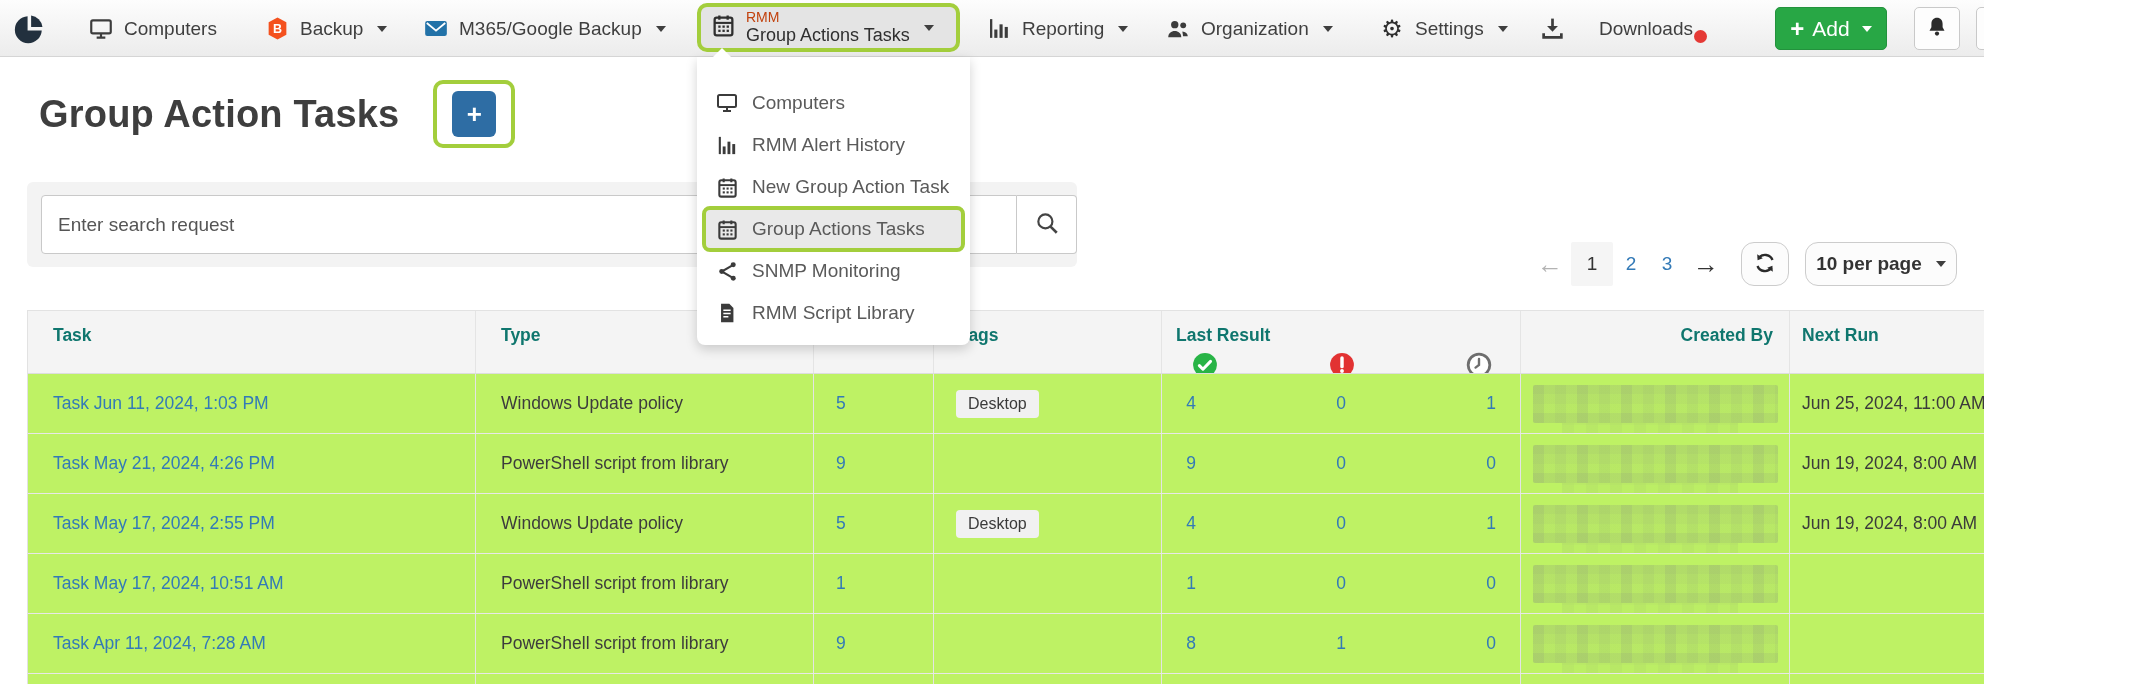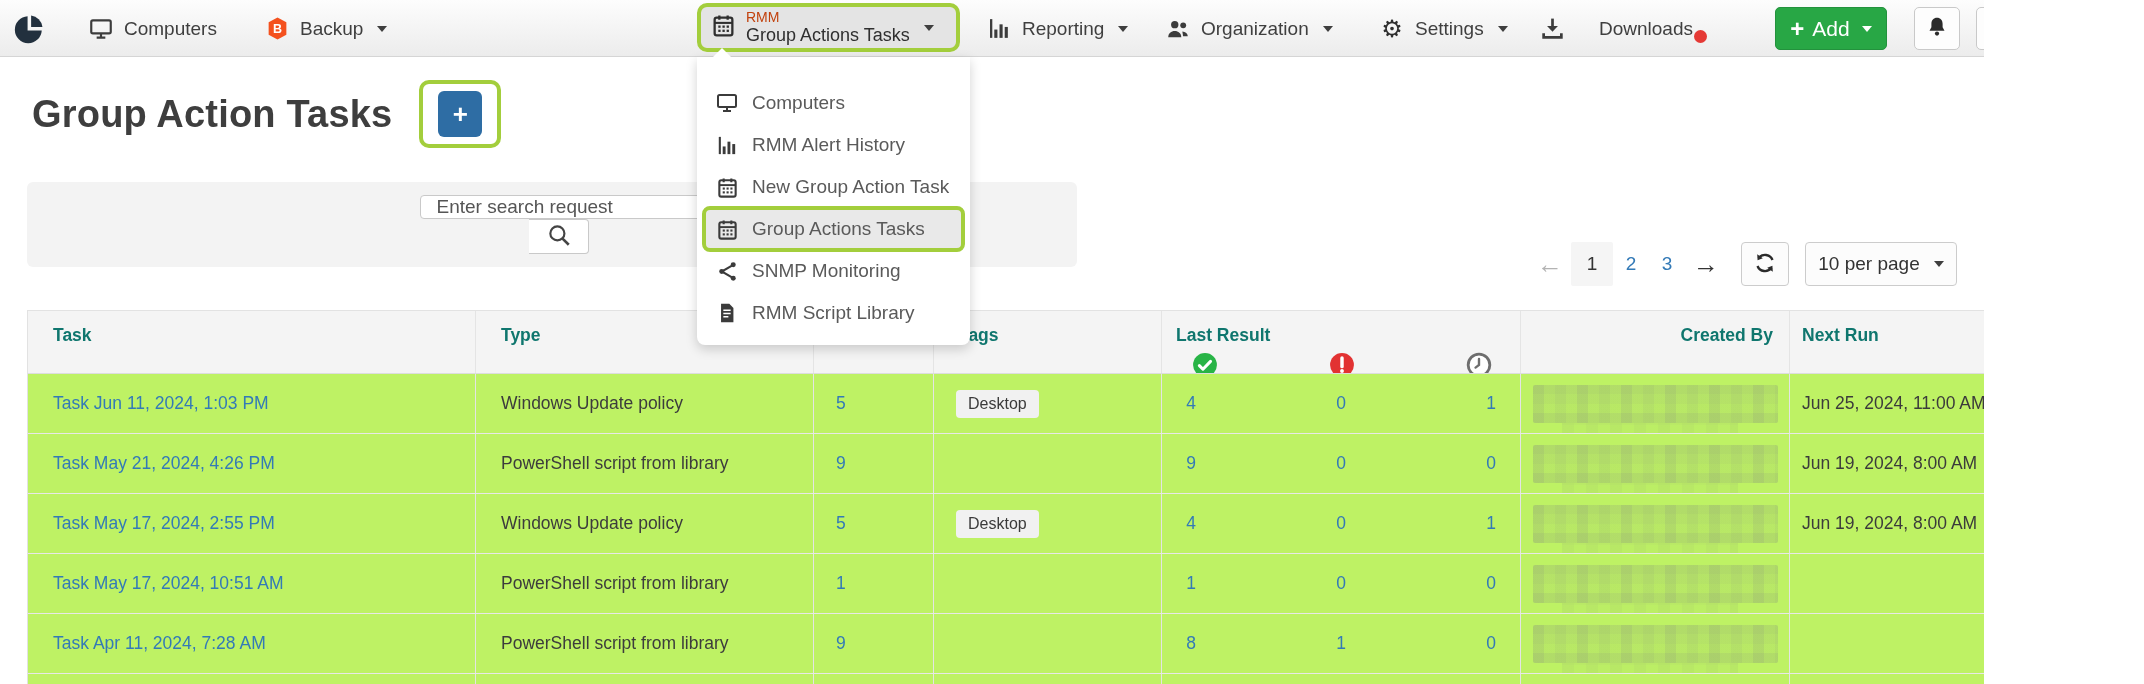--- a/index.html
+++ b/index.html
@@ -36,43 +36,43 @@
   .add-btn .caret{border-top-color:#fff;}
   .plus-glyph{font-size:24px;font-weight:bold;line-height:1;}
   .btn-bell{left:1914px;width:46px;} .btn-help{left:1976px;width:70px;} .btn-avatar{left:2070px;width:70px;}
   .help-circle{width:26px;height:26px;border-radius:50%;background:#2b2b2b;color:#fff;font-size:16px;
                font-weight:bold;display:flex;align-items:center;justify-content:center;}
   .avatar-circle{width:30px;height:30px;border-radius:50%;background:var(--avatar_purple,#8d8df2);
                  display:flex;align-items:center;justify-content:center;overflow:hidden;}
 
   
   .page-head{position:absolute;left:27px;top:79px;height:70px;display:flex;align-items:center;gap:22px;}
-  .page-title{font-size:38px;font-weight:600;color:#3e3e3e;margin:5px;letter-spacing:.2px;}
+  .page-title{font-size:38px;font-weight:600;color:#3e3e3e;margin:12px;letter-spacing:.2px;}
   .hl-box{border:4px solid var(--accent,#a3ce3c);border-radius:10px;padding:7px 15px;background:#fff;}
   .blue-plus{width:44px;height:46px;background:var(--primary_blue,#2e6da4);border:none;border-radius:6px;
              color:#fff;font-size:26px;font-weight:bold;cursor:pointer;display:flex;align-items:center;justify-content:center;}
 
   
   .search-wrap{position:absolute;left:27px;top:182px;width:1050px;height:85px;background:#f3f3f3;
-               border-radius:6px;display:flex;align-items:center;padding:13px 0 13px 14px;flex-direction:column;}
+               border-radius:6px;display:flex;align-items:center;padding:13px 0 13px 14px;}
   .search-input{flex:1;height:59px;border:1px solid #c9c9c9;border-radius:4px 0 0 4px;padding:0 16px;
                 font-size:19px;color:#333;font-family:"Liberation Sans",sans-serif;outline:none;background:#fff;}
   .search-input::placeholder{color:#555;opacity:1;}
   .search-btn{width:60px;height:59px;border:1px solid #c9c9c9;border-left:none;border-radius:0 4px 4px 0;
               background:#fff;display:flex;align-items:center;justify-content:center;cursor:pointer;}
 
   
   .pg-row{position:absolute;top:242px;right:27px;height:44px;display:flex;align-items:center;}
   .pg-arrow{width:42px;text-align:center;font-size:26px;line-height:44px;cursor:pointer;user-select:none;}
   .pg-prev{color:#b3b3b3;} .pg-next{color:#333;}
   .pg-page{width:36px;height:44px;display:flex;align-items:center;justify-content:center;font-size:19px;cursor:pointer;}
   .pg-current{width:42px;background:#f5f5f5;border-radius:2px;color:#333;}
   .pg-link{color:var(--link,#337ab7);}
-  .pg-btn{height:44px;border:1px solid #ccc;border-radius:4px;background:#fcfcfc;display:flex;
-          align-items:center;justify-content:center;cursor:pointer;}
+  .pg-btn{height:44px;border:1px solid #ccc;border-radius:13px;background:#fcfcfc;display:flex;
+          align-items:center;justify-content:center;cursor:pointer;font-weight:bold;}
   .pg-refresh{width:48px;margin-left:14px;}
   .pg-perpage{width:152px;margin-left:16px;gap:10px;font-size:19px;color:#333;}
 
   
   .tbl{position:absolute;left:27px;top:310px;width:2090px;border:1px solid #e2e2e2;border-bottom:none;background:#fff;}
   .t-row,.t-head{display:grid;grid-template-columns:448px 338px 120px 228px 359px 269px 229px 97px;}
   .t-head{height:63px;background:#f4f4f4;border-bottom:1px solid #ddd;}
   .t-row{height:60px;border-bottom:1px solid #e8e8e8;background:#bef264;}
   .th,.td{border-right:1px solid #e4e4e4;overflow:hidden;}
   .th:last-child,.td:last-child{border-right:none;}
@@ -142,20 +142,30 @@
       <span class="ic">
         <svg viewBox="0 0 24 24" width="25" height="25">
             <polygon points="12,1.5 20.5,6 20.5,18 12,22.5 3.5,18 3.5,6" fill="#f4511e"></polygon>
             <text x="12" y="16.3" text-anchor="middle" font-size="12" font-weight="bold" fill="#fff">B</text>
           </svg>
       </span>
       <span>Backup</span>
       <span class="caret"></span>
     </div>
 
+    <div class="nav-item n-m365">
+      <span class="ic">
+        <svg viewBox="0 0 24 24" width="26" height="26">
+            <rect x="2" y="4.5" width="20" height="14" rx="2" fill="#2272a8"></rect>
+            <path d="M3.5 6.5 12 13.5 20.5 6.5" stroke="#fff" stroke-width="1.7" fill="none"></path>
+          </svg>
+      </span>
+      <span>M365/Google Backup</span>
+      <span class="caret"></span>
+    </div>
 
     <div class="rmm-box">
       <span class="ic">
         <svg viewBox="0 0 24 24" width="25" height="25">
             <rect x="3.5" y="4.5" width="17" height="17" rx="2" fill="none" stroke="#2f2f2f" stroke-width="2.2"></rect>
             <path d="M3.5 9.5h17" stroke="#2f2f2f" stroke-width="2"></path>
             <path d="M8 2.5v4M16 2.5v4" stroke="#2f2f2f" stroke-width="2.2"></path>
             <g fill="#2f2f2f">
               <rect x="7" y="12" width="2.2" height="2.2"></rect>
               <rect x="11" y="12" width="2.2" height="2.2"></rect>

